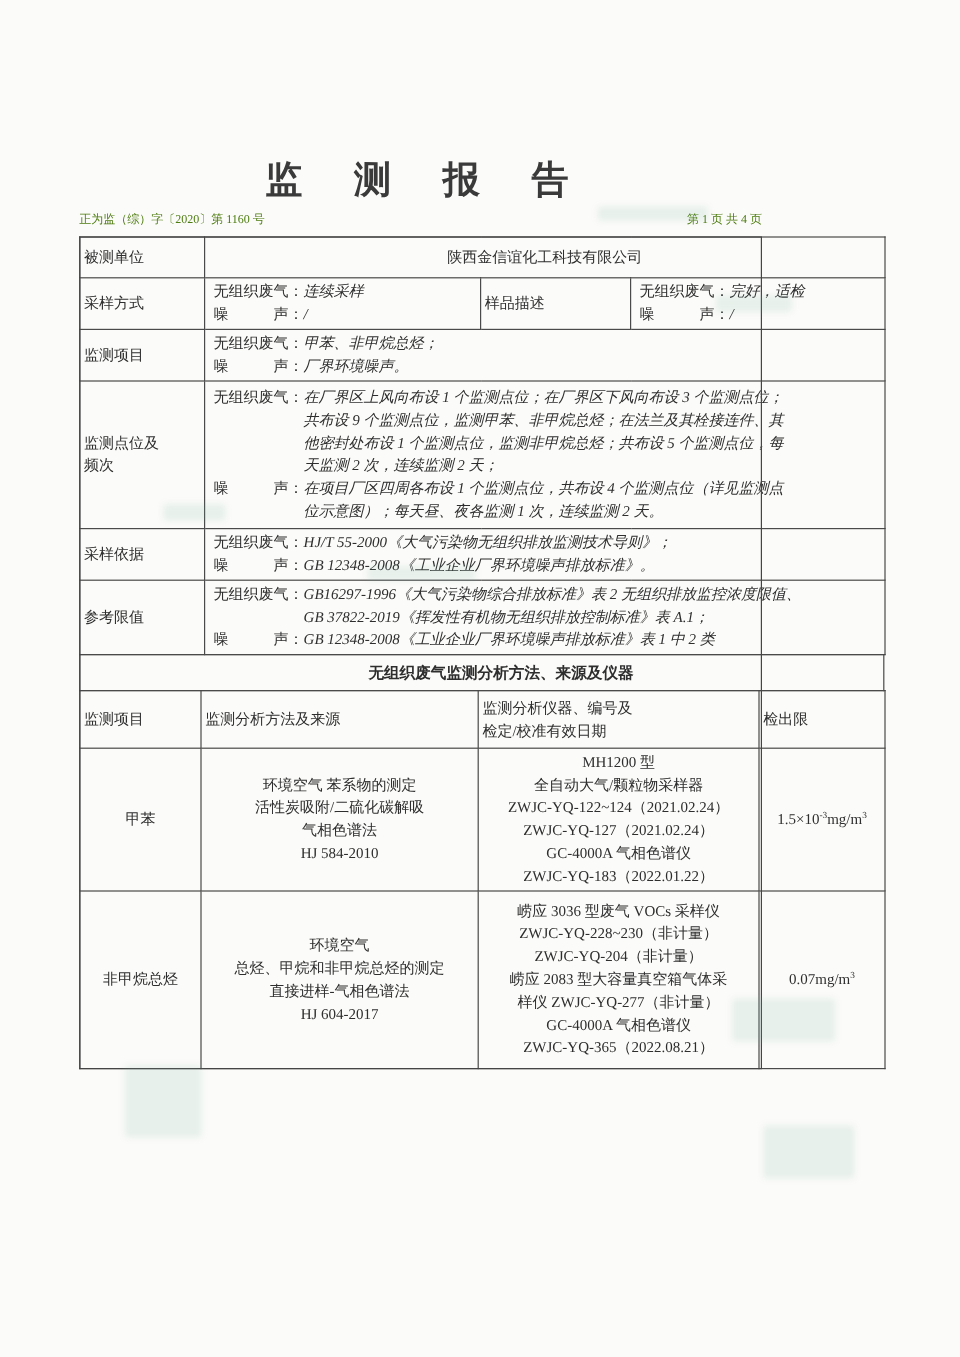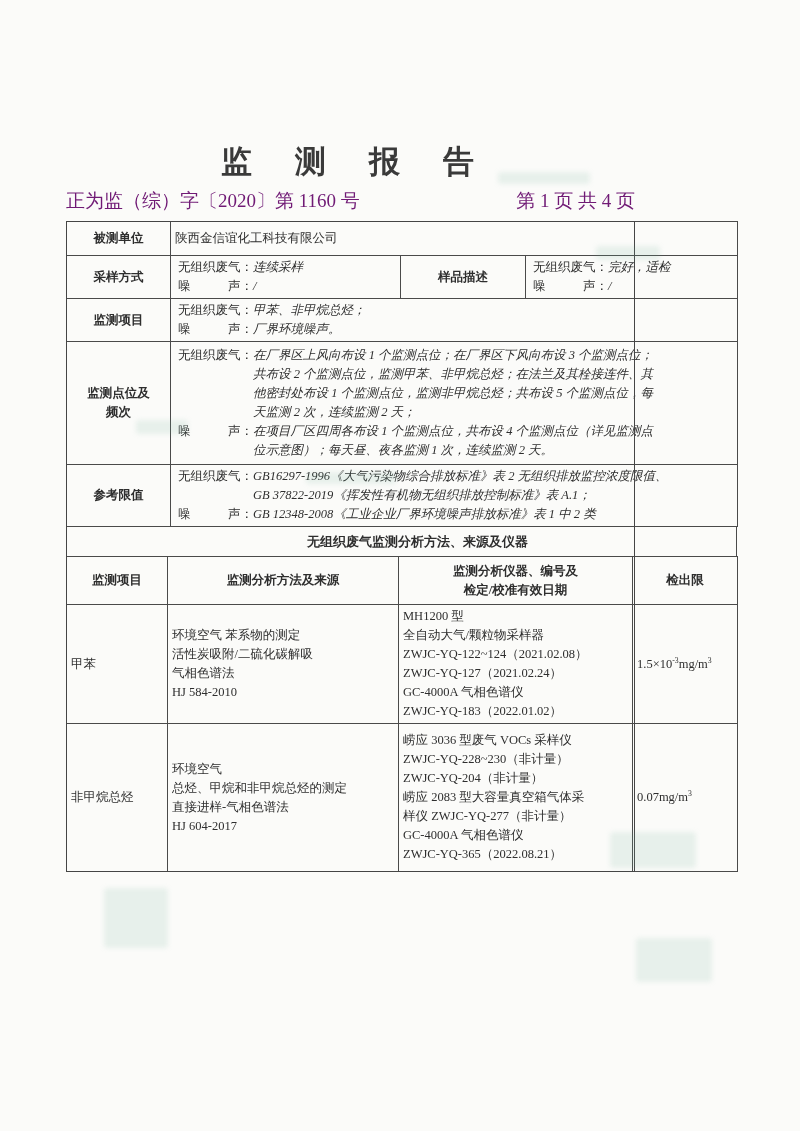--- a/index.html
+++ b/index.html
@@ -1,29 +1,29 @@
 <!DOCTYPE html>
 <html><head>
 <meta charset="utf-8">
 <style>
   html,body{margin:0;padding:0;background:#e9e9e9;}
   .page{position:relative;width:800px;height:1131px;margin:0 auto;background:#fbfbf9;
         font-family:"Liberation Serif", serif;color:#2e2e2e;overflow:hidden;}
-  .inner{position:absolute;left:66px;top:142px;width:569px;}
+  .inner{position:absolute;left:66px;top:130px;width:569px;}
   .title{text-align:center;font-size:31px;line-height:40px;font-weight:700;color:#3a3a3a;
          letter-spacing:6px;}
-  .meta{display:flex;justify-content:space-between;align-items:flex-end;font-size:19px;
-        margin-top:6px;color:#701a75;}
+  .meta{display:flex;justify-content:space-between;align-items:flex-end;font-size:10px;
+        margin-top:6px;color:#4d7c0f;}
   .stack{margin-top:7px;outline:1.5px solid #454545;outline-offset:-1px;}
   table{border-collapse:collapse;width:671px;table-layout:fixed;}
   .tmid,.t2{margin-top:-1px;}
   td{border:1px solid #4a4a4a;font-size:12.5px;line-height:19px;padding:2px 4px;
      vertical-align:middle;word-break:break-all;}
-  td.lbl{text-align:center;font-weight:700;padding:2px 13px;}
-  td.c{text-align:left;}
+  td.lbl{text-align:left;font-weight:400;padding:2px 3px;}
+  td.c{text-align:center;}
   td.l{text-align:left;padding:2px 7px;}
   .hang{display:flex;}
   .hang .hl{flex:none;white-space:pre;}
   .hang .ht{flex:1;font-style:italic;}
   sup{font-size:0.62em;line-height:0;}
   .secTitle{text-align:center;font-weight:600;font-size:13px;padding-left:36px;}
   .art{position:absolute;background:rgba(110,175,158,0.14);filter:blur(2.5px);
        border-radius:3px;pointer-events:none;}
 </style>
 </head>
@@ -93,31 +93,44 @@
         <tr style="height:123px">
           <td class="lbl">
                 <div>监测点位及</div>
                 <div>频次</div>
               </td>
           <td class="l" colspan="3">
             <div class="hang">
                   <span class="hl">无组织废气：</span>
                   <span class="ht">
                     <div>在厂界区上风向布设 1 个监测点位；在厂界区下风向布设 3 个监测点位；</div>
-                    <div>共布设 2 个监测点位，监测甲苯、非甲烷总烃；在法兰及其栓接连件、其</div>
+                    <div>共布设 9 个监测点位，监测甲苯、非甲烷总烃；在法兰及其栓接连件、其</div>
                     <div>他密封处布设 1 个监测点位，监测非甲烷总烃；共布设 5 个监测点位，每</div>
                     <div>天监测 2 次，连续监测 2 天；</div>
                   </span>
                 </div>
             <div class="hang">
                   <span class="hl">噪　　　声：</span>
                   <span class="ht">
                     <div>在项目厂区四周各布设 1 个监测点位，共布设 4 个监测点位（详见监测点</div>
                     <div>位示意图）；每天昼、夜各监测 1 次，连续监测 2 天。</div>
                   </span>
+                </div>
+          </td>
+        </tr>
+        <tr style="height:43px">
+          <td class="lbl">采样依据</td>
+          <td class="l" colspan="3">
+            <div class="hang">
+                  <span class="hl">无组织废气：</span>
+                  <span class="ht">HJ/T 55-2000《大气污染物无组织排放监测技术导则》；</span>
+                </div>
+            <div class="hang">
+                  <span class="hl">噪　　　声：</span>
+                  <span class="ht">GB 12348-2008《工业企业厂界环境噪声排放标准》。</span>
                 </div>
           </td>
         </tr>
         <tr style="height:62px">
           <td class="lbl">参考限值</td>
           <td class="l" colspan="3">
             <div class="hang">
                   <span class="hl">无组织废气：</span>
                   <span class="ht">
                     <div>GB16297-1996《大气污染物综合排放标准》表 2 无组织排放监控浓度限值、</div>
@@ -162,24 +175,24 @@
           <td class="c">甲苯</td>
           <td class="c">
                 <div>环境空气 苯系物的测定</div>
                 <div>活性炭吸附/二硫化碳解吸</div>
                 <div>气相色谱法</div>
                 <div>HJ 584-2010</div>
               </td>
           <td class="c">
                 <div>MH1200 型</div>
                 <div>全自动大气/颗粒物采样器</div>
-                <div>ZWJC-YQ-122~124（2021.02.08）</div>
+                <div>ZWJC-YQ-122~124（2021.02.24）</div>
                 <div>ZWJC-YQ-127（2021.02.24）</div>
                 <div>GC-4000A 气相色谱仪</div>
-                <div>ZWJC-YQ-183（2022.01.02）</div>
+                <div>ZWJC-YQ-183（2022.01.22）</div>
               </td>
           <td class="c"><span>1.5×10</span><sup>-3</sup><span>mg/m</span><sup>3</sup></td>
         </tr>
         <tr style="height:148px">
           <td class="c">非甲烷总烃</td>
           <td class="c">
                 <div>环境空气</div>
                 <div>总烃、甲烷和非甲烷总烃的测定</div>
                 <div>直接进样-气相色谱法</div>
                 <div>HJ 604-2017</div>

